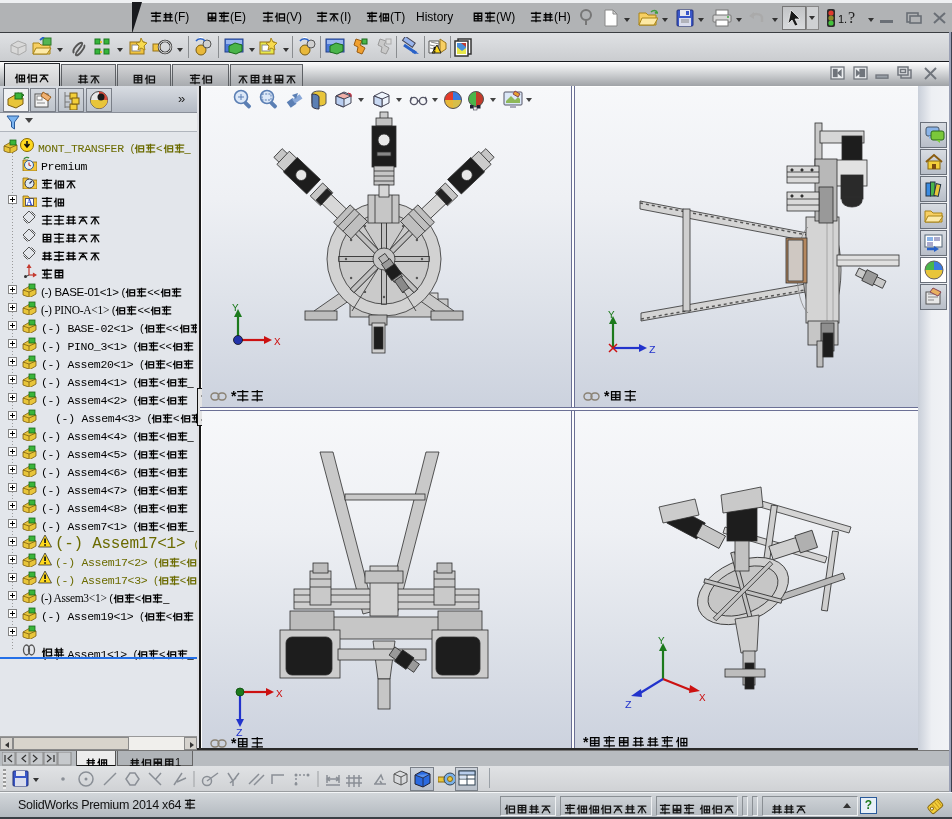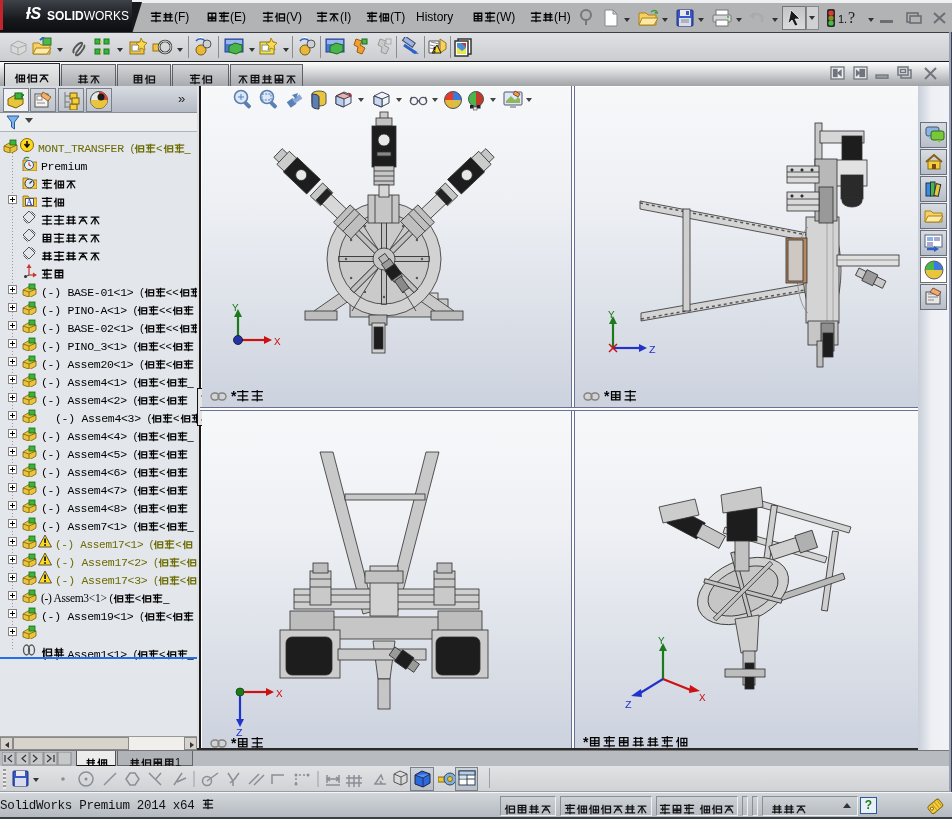--- a/index.html
+++ b/index.html
@@ -1,25 +1,20 @@
 <!DOCTYPE html>
 <html><head><meta charset="utf-8"><style>
 *{margin:0;padding:0;box-sizing:border-box}
 html,body{width:952px;height:819px;overflow:hidden;font-family:"Liberation Sans",sans-serif;}
 .abs{position:absolute}
 .hz{display:inline-block}
 </style></head><body>
 <div class="abs" style="left:0;top:0;width:952px;height:819px;background:#c8cdd3">
 <div class="abs" style="left:0;top:0;width:952px;height:32px;background:#b1b3b5;border-top:2px solid #15191e">
 <div class="abs" style="left:0;top:-2px;width:952px;height:3px;background:#eef0f2"></div>
-      <div class="abs" style="left:0;top:-2px;width:132px;height:32px;background:linear-gradient(#3e4349,#17191d 60%,#0c0e11);">
-<div class="abs" style="left:0;top:0;width:3px;height:30px;background:#c4242b"></div>
-<div class="abs" style="left:26px;top:5px;color:#fff;font-size:16px;font-style:italic;font-weight:bold">ƗS</div>
-<div class="abs" style="left:47px;top:9px;color:#fff;font-size:12px;letter-spacing:0px"><b>SOLID</b>WORKS</div>
-</div>
 <div class="abs" style="left:132px;top:0;width:0;height:0;border-left:10px solid #17191d;border-bottom:32px solid transparent"></div>
 <div class="abs" style="left:150px;top:8px;font-size:12px;color:#000;white-space:nowrap"><svg class="hz" style="width:24px;height:12px;vertical-align:-2.1px" viewBox="0 0 32 16">
           <g stroke="#000" stroke-width="1.66667" fill="none" stroke-linecap="square">
             <use href="#hz6587" x="0"></use>
             <use href="#hz4ef6" x="16"></use>
           </g>
         </svg><span style="font-family:'Liberation Sans',sans-serif;font-size:12px;color:#000;">(F)</span></div>
       <div class="abs" style="left:206px;top:8px;font-size:12px;color:#000;white-space:nowrap"><svg class="hz" style="width:24px;height:12px;vertical-align:-2.1px" viewBox="0 0 32 16">
           <g stroke="#000" stroke-width="1.66667" fill="none" stroke-linecap="square">
             <use href="#hz7f16" x="0"></use>
@@ -443,42 +438,42 @@
         <div class="abs" style="left:8px;top:153px;width:9px;height:9px;border:1px solid #848484;background:#fff">
           <div class="abs" style="left:1px;top:3px;width:5px;height:1px;background:#000"></div>
           <div class="abs" style="left:3px;top:1px;width:1px;height:5px;background:#000"></div>
         </div>
         <svg class="abs" style="left:22px;top:150px" width="15" height="15" viewBox="0 0 15 15">
           <path d="M1 8l6-3.5 7 2.5v5l-6 3.5-7-2.5z" fill="#e8c53a" stroke="#7a5c10" stroke-width=".8"></path>
           <path d="M1 8l6 2v5" fill="none" stroke="#7a5c10" stroke-width=".8"></path>
           <path d="M7 10l7-3" fill="none" stroke="#7a5c10" stroke-width=".8"></path>
           <rect x="7" y="2" width="6" height="5" fill="#3ab53a" stroke="#1c6a1c" stroke-width=".8"></rect>
         </svg>
-        <div class="abs" style="left:41px;top:150px;white-space:nowrap"><span style="font-family:Liberation Mono, monospace;font-size:11.5px;color:#000;letter-spacing:-0.3px">(-) BASE-01&lt;1&gt; </span><span style="font-family:'Liberation Sans',sans-serif;font-size:11px;color:#000;">(</span><svg class="hz" style="width:22px;height:11px;vertical-align:-2.05px" viewBox="0 0 32 16">
+        <div class="abs" style="left:41px;top:150px;white-space:nowrap"><span style="font-family:Liberation Sans, sans-serif;font-size:11.5px;color:#000;letter-spacing:-0.3px">(-) BASE-01&lt;1&gt; </span><span style="font-family:'Liberation Sans',sans-serif;font-size:11px;color:#000;">(</span><svg class="hz" style="width:22px;height:11px;vertical-align:-2.05px" viewBox="0 0 32 16">
             <g stroke="#000" stroke-width="1.81818" fill="none" stroke-linecap="square">
               <use href="#hz9ed8" x="0"></use>
               <use href="#hz8ba4" x="16"></use>
             </g>
           </svg><span style="font-family:'Liberation Sans',sans-serif;font-size:11px;color:#000;">&lt;&lt;</span><svg class="hz" style="width:22px;height:11px;vertical-align:-2.05px" viewBox="0 0 32 16">
             <g stroke="#000" stroke-width="1.81818" fill="none" stroke-linecap="square">
               <use href="#hz9ed8" x="0"></use>
               <use href="#hz8ba4" x="16"></use>
             </g>
           </svg></div>
         <div class="abs" style="left:8px;top:171px;width:9px;height:9px;border:1px solid #848484;background:#fff">
           <div class="abs" style="left:1px;top:3px;width:5px;height:1px;background:#000"></div>
           <div class="abs" style="left:3px;top:1px;width:1px;height:5px;background:#000"></div>
         </div>
         <svg class="abs" style="left:22px;top:168px" width="15" height="15" viewBox="0 0 15 15">
           <path d="M1 8l6-3.5 7 2.5v5l-6 3.5-7-2.5z" fill="#e8c53a" stroke="#7a5c10" stroke-width=".8"></path>
           <path d="M1 8l6 2v5" fill="none" stroke="#7a5c10" stroke-width=".8"></path>
           <path d="M7 10l7-3" fill="none" stroke="#7a5c10" stroke-width=".8"></path>
           <rect x="7" y="2" width="6" height="5" fill="#3ab53a" stroke="#1c6a1c" stroke-width=".8"></rect>
         </svg>
-        <div class="abs" style="left:41px;top:168px;white-space:nowrap"><span style="font-family:Liberation Mono, monospace;font-size:11.5px;color:#000;letter-spacing:-0.3px">(-) PINO-A&lt;1&gt; </span><span style="font-family:'Liberation Sans',sans-serif;font-size:11px;color:#000;">(</span><svg class="hz" style="width:22px;height:11px;vertical-align:-2.05px" viewBox="0 0 32 16">
+        <div class="abs" style="left:41px;top:168px;white-space:nowrap"><span style="font-family:Liberation Serif, serif;font-size:11.5px;color:#000;letter-spacing:-0.3px">(-) PINO-A&lt;1&gt; </span><span style="font-family:'Liberation Sans',sans-serif;font-size:11px;color:#000;">(</span><svg class="hz" style="width:22px;height:11px;vertical-align:-2.05px" viewBox="0 0 32 16">
             <g stroke="#000" stroke-width="1.81818" fill="none" stroke-linecap="square">
               <use href="#hz9ed8" x="0"></use>
               <use href="#hz8ba4" x="16"></use>
             </g>
           </svg><span style="font-family:'Liberation Sans',sans-serif;font-size:11px;color:#000;">&lt;&lt;</span><svg class="hz" style="width:22px;height:11px;vertical-align:-2.05px" viewBox="0 0 32 16">
             <g stroke="#000" stroke-width="1.81818" fill="none" stroke-linecap="square">
               <use href="#hz9ed8" x="0"></use>
               <use href="#hz8ba4" x="16"></use>
             </g>
           </svg></div>
@@ -742,21 +737,21 @@
           <path d="M1 8l6-3.5 7 2.5v5l-6 3.5-7-2.5z" fill="#e8c53a" stroke="#7a5c10" stroke-width=".8"></path>
           <path d="M1 8l6 2v5" fill="none" stroke="#7a5c10" stroke-width=".8"></path>
           <path d="M7 10l7-3" fill="none" stroke="#7a5c10" stroke-width=".8"></path>
           <rect x="7" y="2" width="6" height="5" fill="#3ab53a" stroke="#1c6a1c" stroke-width=".8"></rect>
         </svg>
         <svg class="abs" style="left:38px;top:402px" width="15" height="15" viewBox="0 0 15 15">
           <path d="M7 1l6.5 12H.5z" fill="#ffd91e" stroke="#333" stroke-width=".8"></path>
           <rect x="6.2" y="4.5" width="1.7" height="4.5" fill="#111"></rect>
           <rect x="6.2" y="10.2" width="1.7" height="1.6" fill="#111"></rect>
         </svg>
-        <div class="abs" style="left:55px;top:402px;white-space:nowrap"><span style="font-family:'Liberation Mono',monospace;font-size:11px;color:#6b6b00;letter-spacing:-0.3px">(-) Assem17&lt;1&gt; </span><span style="font-family:'Liberation Sans',sans-serif;font-size:11px;color:#6b6b00;">(</span><svg class="hz" style="width:22px;height:11px;vertical-align:-2.05px" viewBox="0 0 32 16">
+        <div class="abs" style="left:55px;top:402px;white-space:nowrap"><span style="font-family:'Liberation Mono',monospace;font-size:16px;color:#6b6b00;letter-spacing:-0.3px">(-) Assem17&lt;1&gt; </span><span style="font-family:'Liberation Sans',sans-serif;font-size:11px;color:#6b6b00;">(</span><svg class="hz" style="width:22px;height:11px;vertical-align:-2.05px" viewBox="0 0 32 16">
             <g stroke="#6b6b00" stroke-width="1.81818" fill="none" stroke-linecap="square">
               <use href="#hz9ed8" x="0"></use>
               <use href="#hz8ba4" x="16"></use>
             </g>
           </svg><span style="font-family:'Liberation Sans',sans-serif;font-size:11px;color:#6b6b00;">&lt;</span><svg class="hz" style="width:11px;height:11px;vertical-align:-2.05px" viewBox="0 0 16 16">
             <g stroke="#6b6b00" stroke-width="1.81818" fill="none" stroke-linecap="square">
               <use href="#hz9ed8" x="0"></use>
             </g>
           </svg></div>
         <div class="abs" style="left:8px;top:423px;width:9px;height:9px;border:1px solid #848484;background:#fff">
@@ -1405,21 +1400,21 @@
       <div class="abs" style="left:455px;top:1px;width:23px;height:24px;background:linear-gradient(#cdd3db,#b8bfc9);border:1px solid #7a8088"></div>
       <svg class="abs" style="left:458px;top:4px" width="18" height="17">
         <rect x="1" y="1" width="16" height="14" fill="#fff" stroke="#345"></rect>
         <rect x="1" y="1" width="16" height="4" fill="#b8cdeb" stroke="#345"></rect>
         <path d="M1 9h16M9 5v10" stroke="#345"></path>
         <rect x="2" y="6" width="6" height="2.5" fill="#d8e4f4"></rect>
       </svg>
       <div class="abs" style="left:489px;top:2px;width:1px;height:20px;background:#9aa0a6"></div>
     </div>
     <div class="abs" style="left:0;top:792px;width:952px;height:27px;background:linear-gradient(#d2d6da,#b4bac0);border-top:1px solid #f4f6f8;border-bottom:2px solid #3a3f45">
-      <div class="abs" style="left:0;top:5px;font-family:Liberation Mono, monospace;font-size:12.5px;color:#111;letter-spacing:-0.3px">SolidWorks Premium 2014 x64 <svg class="hz" style="width:12px;height:12px;vertical-align:-1px" viewBox="0 0 16 16">
+      <div class="abs" style="left:18px;top:5px;font-family:Liberation Sans, sans-serif;font-size:12.5px;color:#111;letter-spacing:-0.3px">SolidWorks Premium 2014 x64 <svg class="hz" style="width:12px;height:12px;vertical-align:-1px" viewBox="0 0 16 16">
           <g stroke="#111" stroke-width="1.66667" fill="none" stroke-linecap="square">
             <use href="#hz7248" x="0"></use>
           </g>
         </svg></div>
       <div class="abs" style="left:500px;top:3px;width:56px;height:20px;border:1px solid #8a8f94;border-right-color:#eef0f2;border-bottom-color:#eef0f2;text-align:center;padding-top:2px;white-space:nowrap"><svg class="hz" style="width:48px;height:12px;vertical-align:-2.1px" viewBox="0 0 64 16">
           <g stroke="#111" stroke-width="1.66667" fill="none" stroke-linecap="square">
             <use href="#hz5b8c" x="0"></use>
             <use href="#hz5168" x="16"></use>
             <use href="#hz5b9a" x="32"></use>
             <use href="#hz4e49" x="48"></use>

